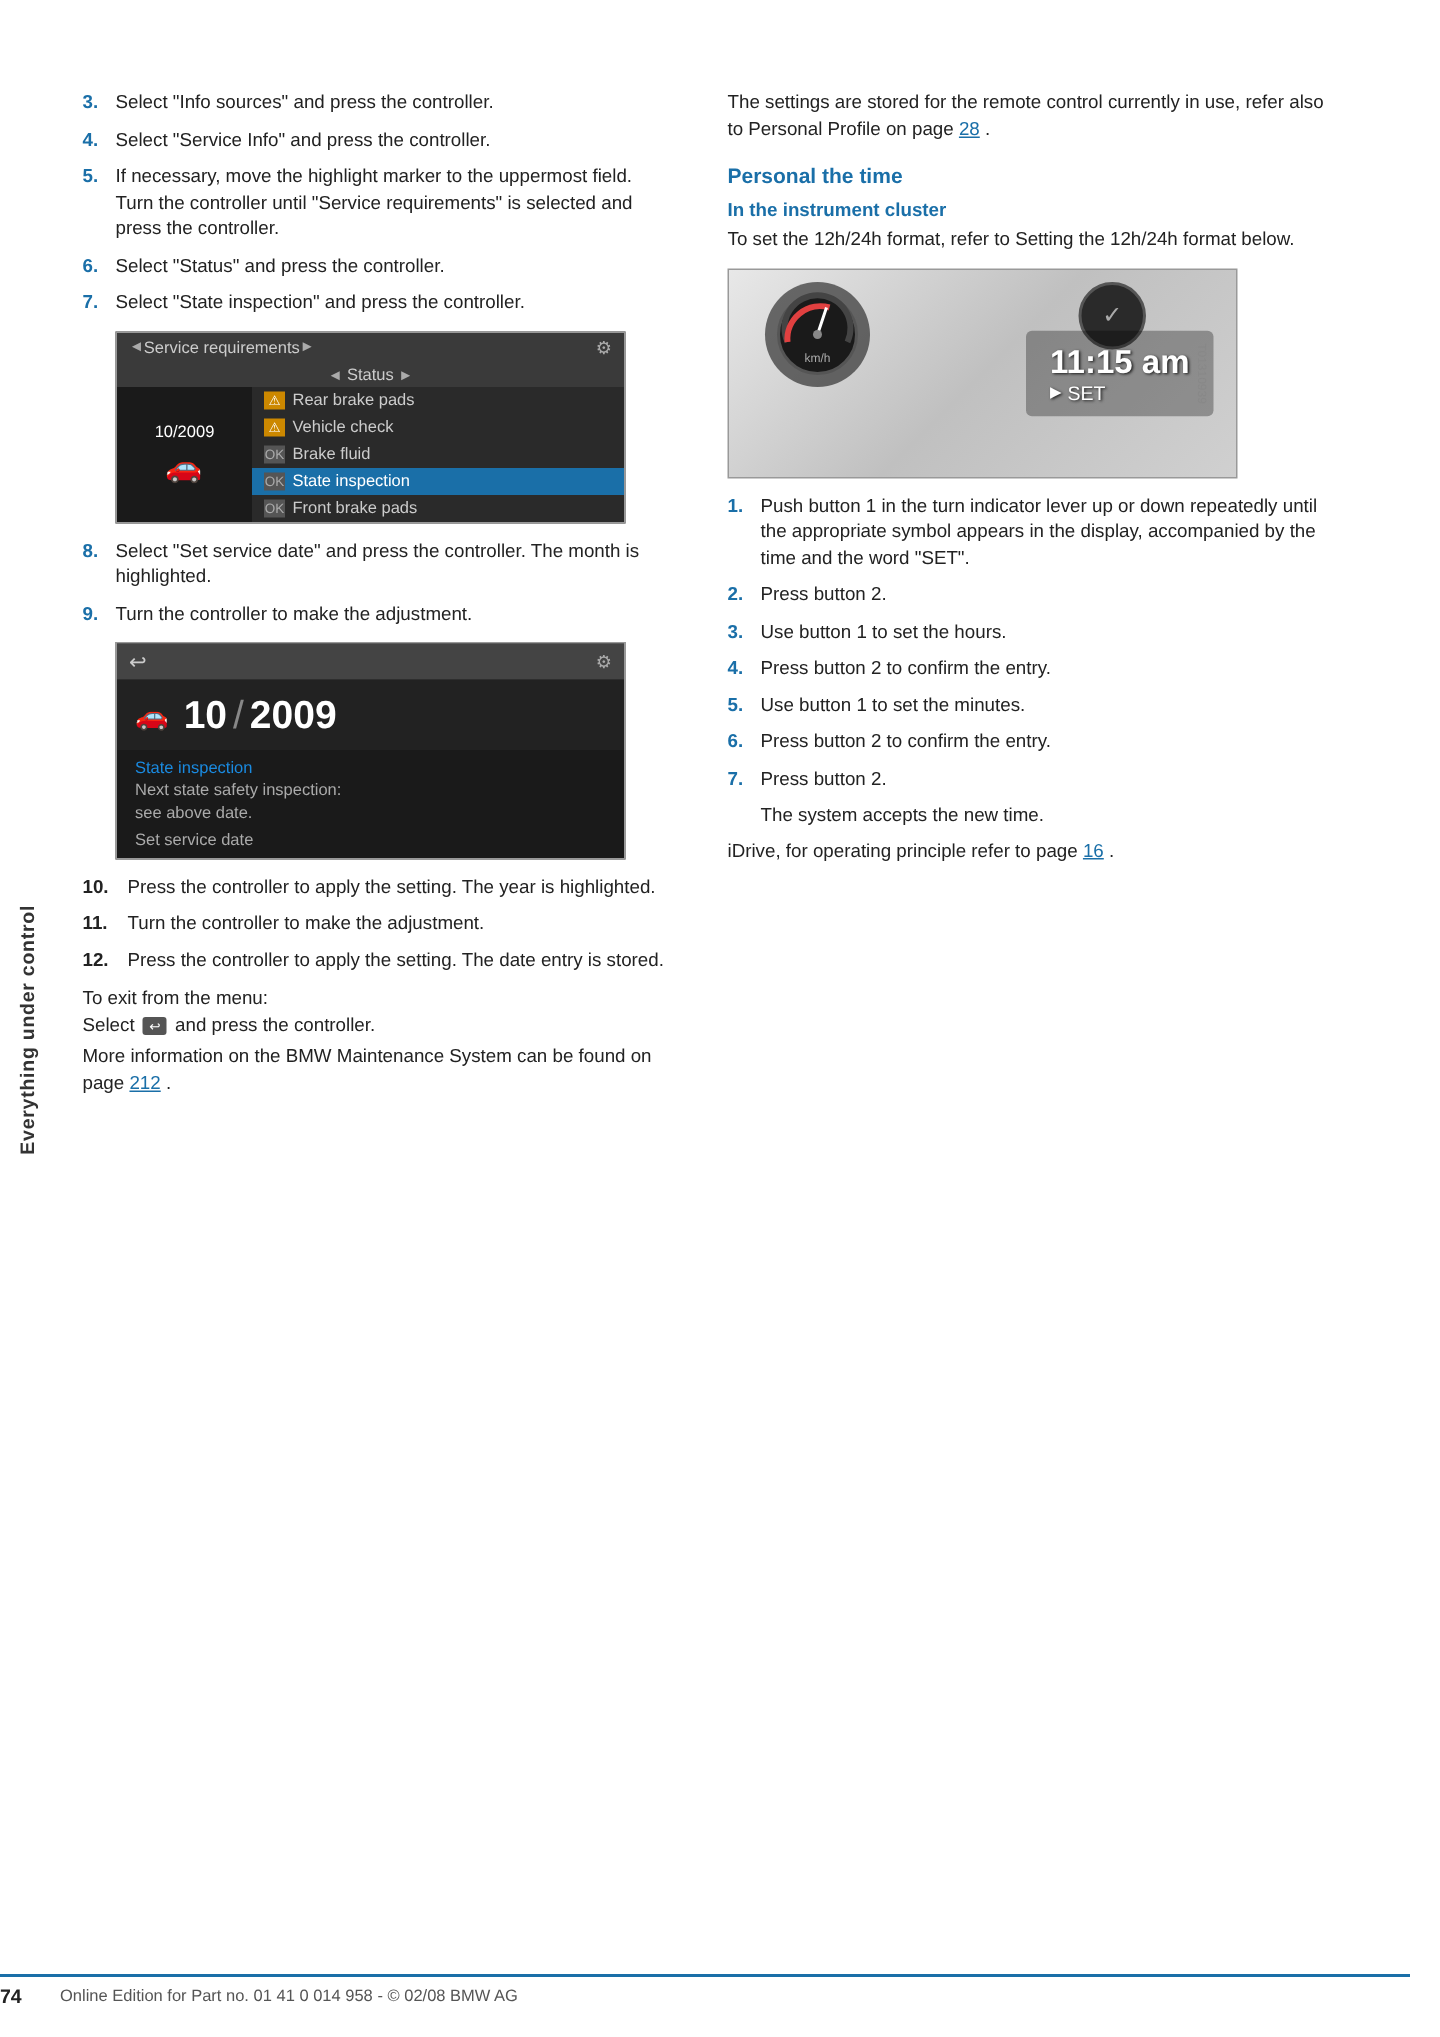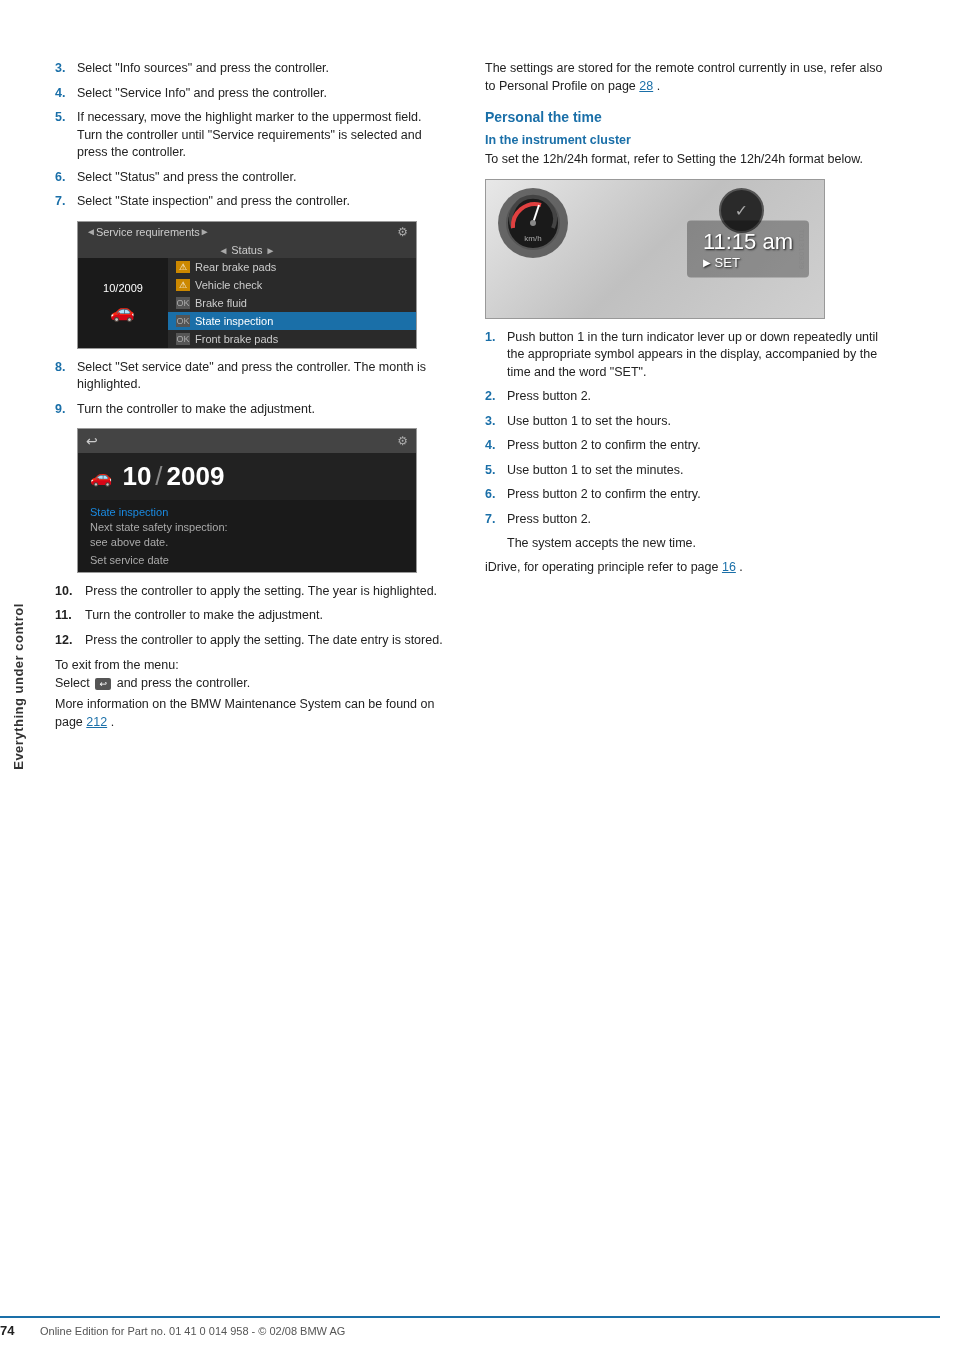--- a/index.html
+++ b/index.html
@@ -293,21 +293,21 @@
     .clock-inner {
       background: rgba(0,0,0,0.3);
       border-radius: 4px;
       padding: 8px 16px;
       text-align: center;
     }
 
     .clock-time {
       color: #fff;
       font-size: 22px;
-      font-weight: normal;
+      font-weight: bold;
       text-shadow: 1px 1px 2px rgba(0,0,0,0.8);
     }
 
     .clock-set {
       color: #fff;
       font-size: 13px;
       display: flex;
       align-items: center;
       gap: 4px;
       text-shadow: 1px 1px 2px rgba(0,0,0,0.8);
@@ -530,21 +530,21 @@
       </div>
 
       <div class="section-subtitle">Personal the time</div>
 
       <div class="section-sub-subtitle">In the instrument cluster</div>
 
       <div class="section-text">To set the 12h/24h format, refer to Setting the 12h/24h format below.</div>
 
       <div class="clock-screenshot">
 
-        <div class="clock-gauge" style="position:absolute;top:8px;left:12px;">
+        <div class="clock-gauge" style="position:absolute;top:8px;left:24px;">
           <svg width="60" height="60" viewBox="0 0 60 60">
             <circle cx="30" cy="30" r="26" fill="#1a1a1a" stroke="#555" stroke-width="2"></circle>
             <path d="M10 35 A22 22 0 1 1 50 35" fill="none" stroke="#444" stroke-width="4"></path>
             <path d="M10 35 A22 22 0 0 1 38 12" fill="none" stroke="#e04040" stroke-width="4"></path>
             <line x1="30" y1="30" x2="36" y2="12" stroke="#fff" stroke-width="2"></line>
             <circle cx="30" cy="30" r="3" fill="#888"></circle>
             <text x="30" y="48" text-anchor="middle" fill="#aaa" font-size="8">km/h</text>
           </svg>
         </div>
 

